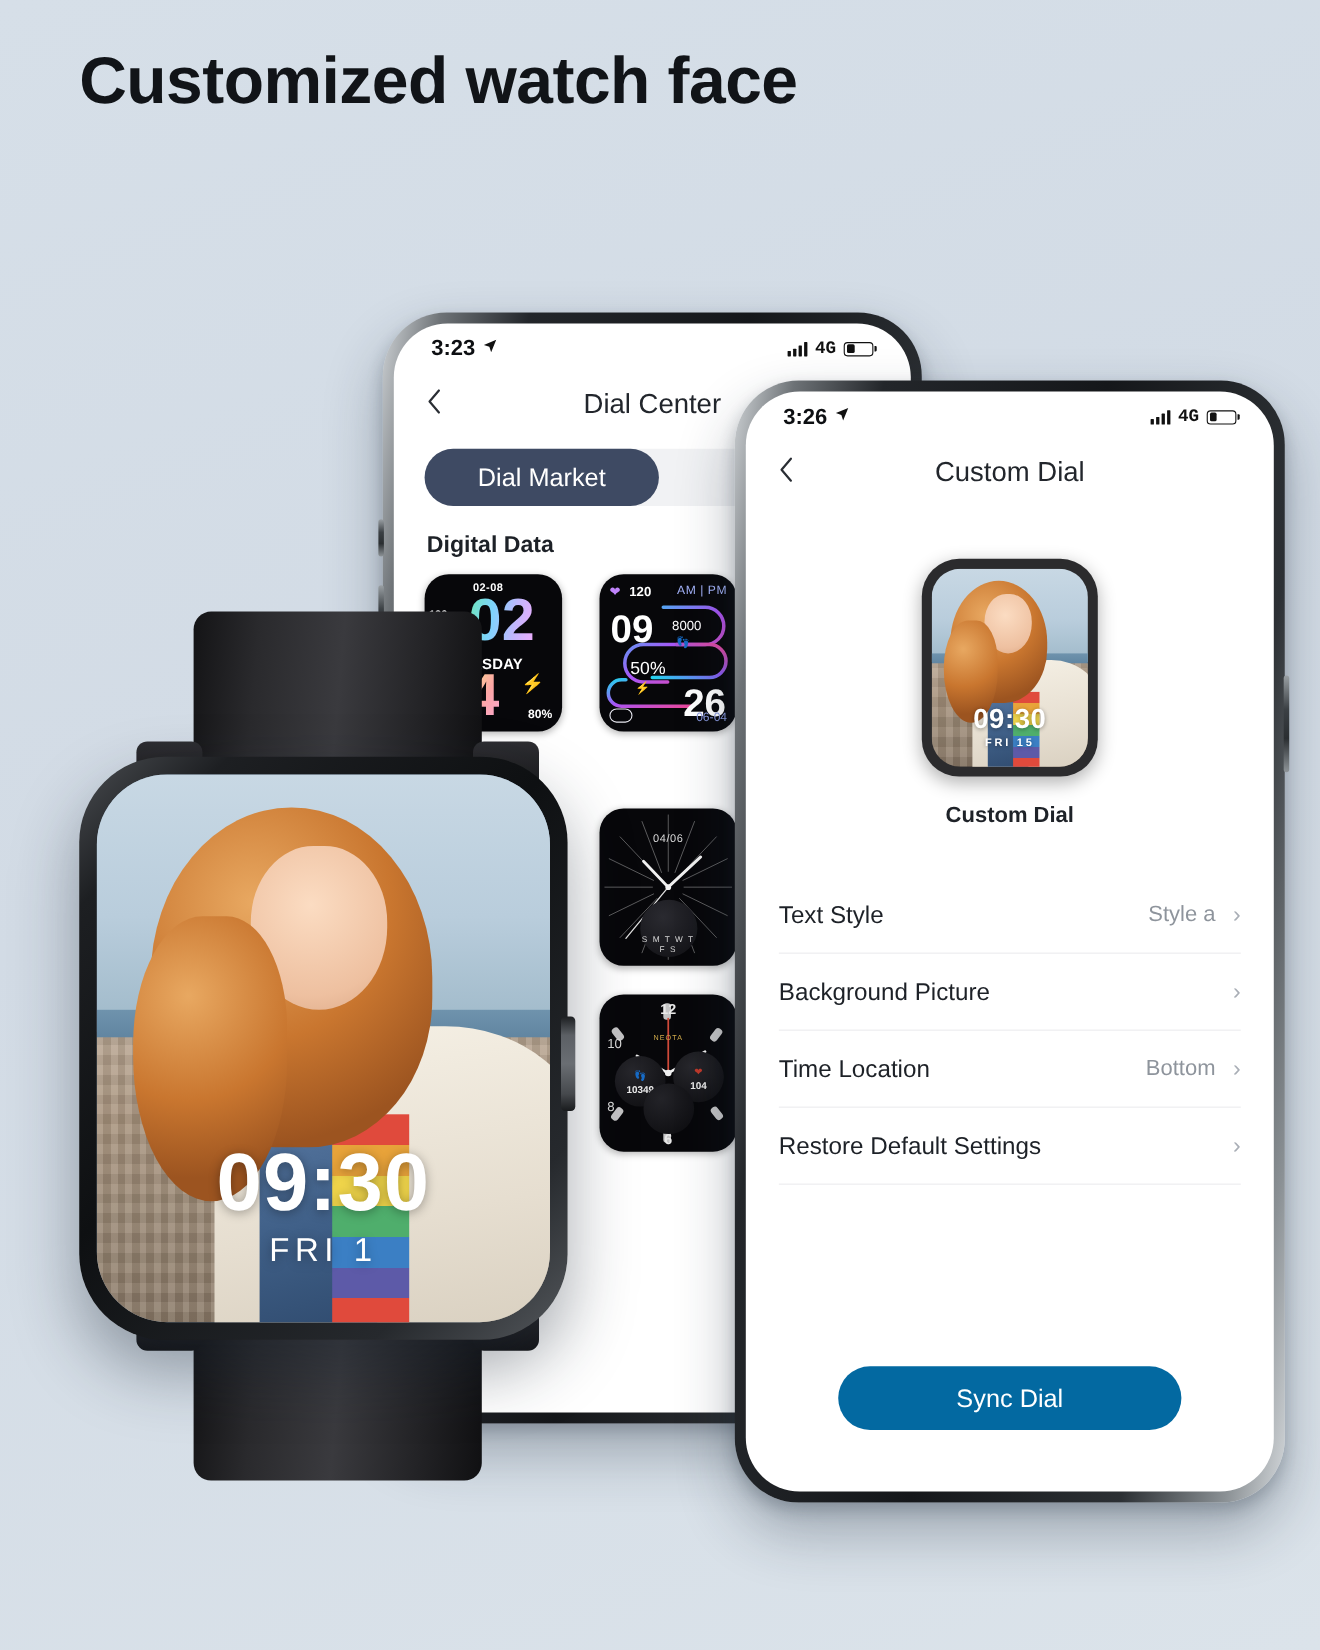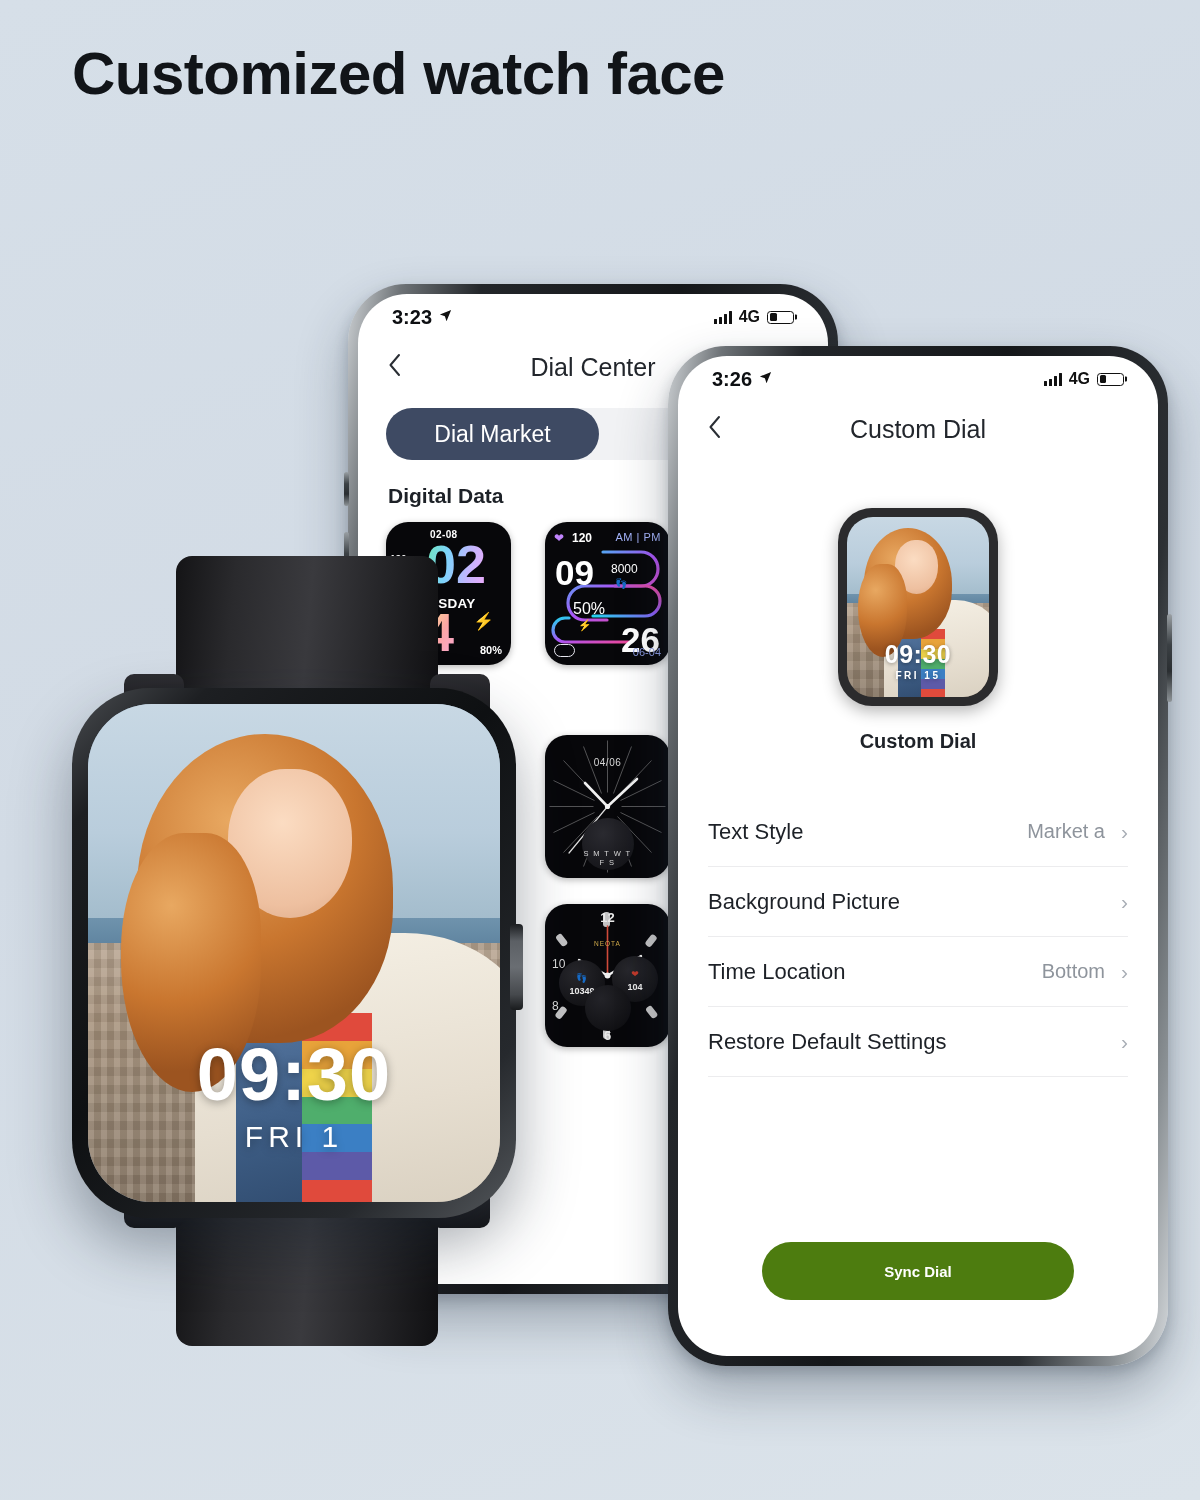--- a/index.html
+++ b/index.html
@@ -43,21 +43,21 @@
     border-radius: 3px;
   }
 
   
   .statusbar {
     display: flex; align-items: center; justify-content: space-between;
     padding: 0 34px;
     height: 46px;
   }
   .sb-left { display: flex; align-items: center; gap: 6px; font-weight: 700; color: #0d0f12; }
-  .sb-right { display: flex; align-items: center; gap: 7px; }
+  .sb-right { display: flex; align-items: center; gap: 7px; font-family: Liberation Mono, monospace; }
   .loc-arrow { display: inline-block; }
   .signal { display: flex; align-items: flex-end; gap: 2px; height: 13px; }
   .signal i { display: block; width: 3px; background: #111; border-radius: .5px; }
   .net { font-weight: 600; color: #111; }
   .batt {
     width: 27px; height: 13px; border: 1.6px solid #111; border-radius: 3.5px;
     position: relative; padding: 1.5px;
   }
   .batt::after {
     content: ""; position: absolute; right: -4px; top: 50%; transform: translateY(-50%);
@@ -147,21 +147,21 @@
     width: 52px; height: 52px; border-radius: 50%;
     background: radial-gradient(circle at 40% 30%, #2a2a30, #101014);
   }
   .fc-sub-label {
     position: absolute; left: 0; right: 0; bottom: 3px; text-align: center;
     font-size: 7.5px; color: #d7d7d7; letter-spacing: 1.4px;
   }
   .fd-12 { position: absolute; top: 6px; left: 0; right: 0; text-align: center; font-size: 13px; color: #e8e8e8; font-weight: 600;}
   .fd-6 { position: absolute; bottom: 4px; left: 0; right: 0; text-align: center; font-size: 13px; color: #e8e8e8; font-weight: 600;}
   .fd-8 { position: absolute; bottom: 34px; left: 7px; font-size: 12px; color: #dadada; }
-  .fd-10 { position: absolute; top: 53px; left: 7px; font-size: 12px; color: #dadada; }
+  .fd-10 { position: absolute; top: 38px; left: 7px; font-size: 12px; color: #dadada; }
   .fd-brand { position: absolute; top: 36px; left: 0; right: 0; text-align: center; font-size: 6.5px; color: #cfa94a; letter-spacing: 1px;}
   .fd-subL {
     position: absolute; left: 14px; top: 56px; width: 46px; height: 46px; border-radius: 50%;
     background: radial-gradient(circle at 35% 30%, #27272c, #0c0c0f);
   }
   .fd-subR {
     position: absolute; right: 12px; top: 52px; width: 46px; height: 46px; border-radius: 50%;
     background: radial-gradient(circle at 35% 30%, #27272c, #0c0c0f);
   }
   .fd-subB {
@@ -195,21 +195,21 @@
   .srow:last-child { border-bottom: 1px solid #ececee; }
   .srow-label { font-size: 22px; color: #1d2127; }
   .srow-right { display: flex; align-items: center; gap: 16px; }
   .srow-value { font-size: 20px; color: #8e949c; }
   .chev { color: #a9aeb6; font-size: 21px; font-weight: 300; line-height: 1; }
 
   .sync-wrap { position: absolute; left: 0; right: 0; bottom: 56px; text-align: center; }
   .sync-btn {
     display: inline-flex; align-items: center; justify-content: center;
     width: 312px; height: 58px; border-radius: 29px;
-    background: #4d7c0f; color: #fff; font-size: 15px; font-weight: 700;
+    background: #0369a1; color: #fff; font-size: 23px; font-weight: 400;
     border: none; cursor: pointer;
     font-family: "Liberation Sans", sans-serif;
   }
 
   
   #smartwatch { position: absolute; left: 72px; top: 556px; width: 470px; height: 790px; }
 
   .strap {
     position: absolute; left: 104px; width: 262px;
     background: linear-gradient(95deg,#141416 0%,#2a2a2d 22%,#3a3a3e 50%,#232326 78%,#101012 100%);
@@ -562,21 +562,21 @@
           </div>
         </div>
       </div>
       <div class="preview-caption">Custom Dial</div>
     </div>
 
     <div class="settings">
       <div class="srow">
         <span class="srow-label">Text Style</span>
         <span class="srow-right">
-          <span class="srow-value">Market a</span>
+          <span class="srow-value">Style a</span>
           <span class="chev">›</span>
         </span>
       </div>
       <div class="srow">
         <span class="srow-label">Background Picture</span>
         <span class="srow-right">
           <span class="srow-value"></span>
           <span class="chev">›</span>
         </span>
       </div>

